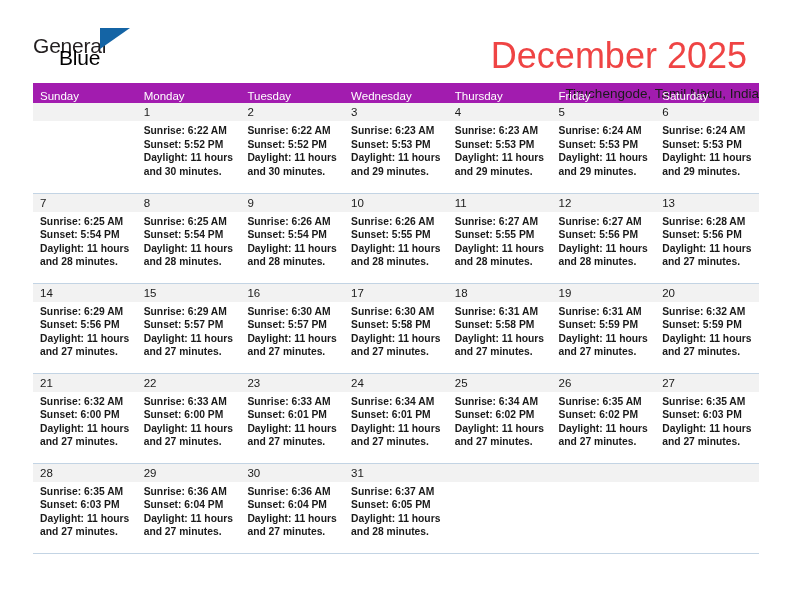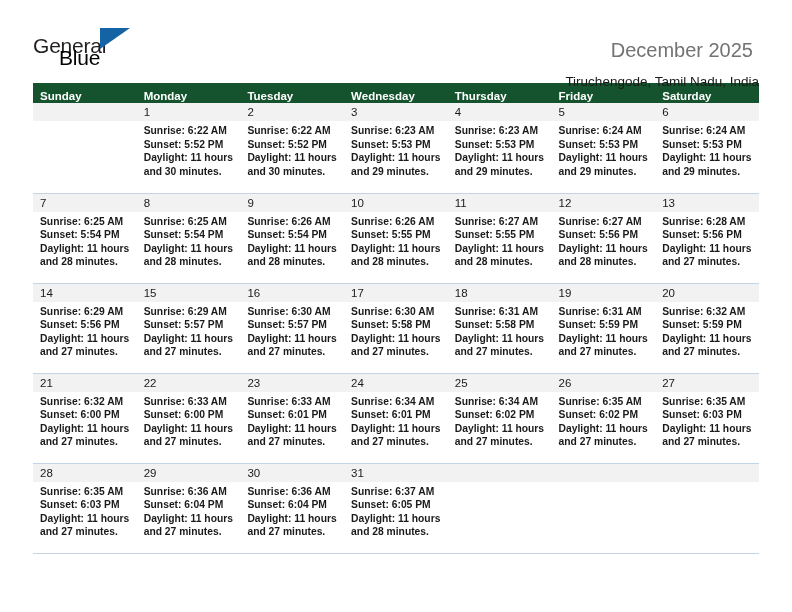--- a/index.html
+++ b/index.html
@@ -63,45 +63,45 @@
     height: 0;
     border-left: 30px solid #1464a5;
     border-bottom: 21px solid transparent;
   }
 
   .title-block {
     text-align: right;
     padding-top: 2px;
   }
   .cal-title {
-    font-size: 20px;
+    font-size: 36px;
     line-height: 32px;
-    color: #737373;
+    color: #ef4444;
     font-weight: normal;
-    margin: 6px;
+    margin: 12px;
   }
   .cal-subtitle {
     font-size: 13.5px;
     line-height: 20px;
     color: #1a1a1a;
     margin: 6px 0 0 0;
   }
 
   
   .calendar {
     width: 726px;
     border-collapse: collapse;
     table-layout: fixed;
     margin-top: 7px;
   }
   .calendar th {
-    background: #14532d;
+    background: #a21caf;
     color: #ffffff;
     font-size: 11.5px;
-    font-weight: bold;
+    font-weight: normal;
     text-align: left;
     padding: 5px 0 0 7px;
     height: 20px;
     box-sizing: border-box;
   }
   .calendar td {
     vertical-align: top;
     width: 103.7px;
     height: 90px;
     padding: 0;

